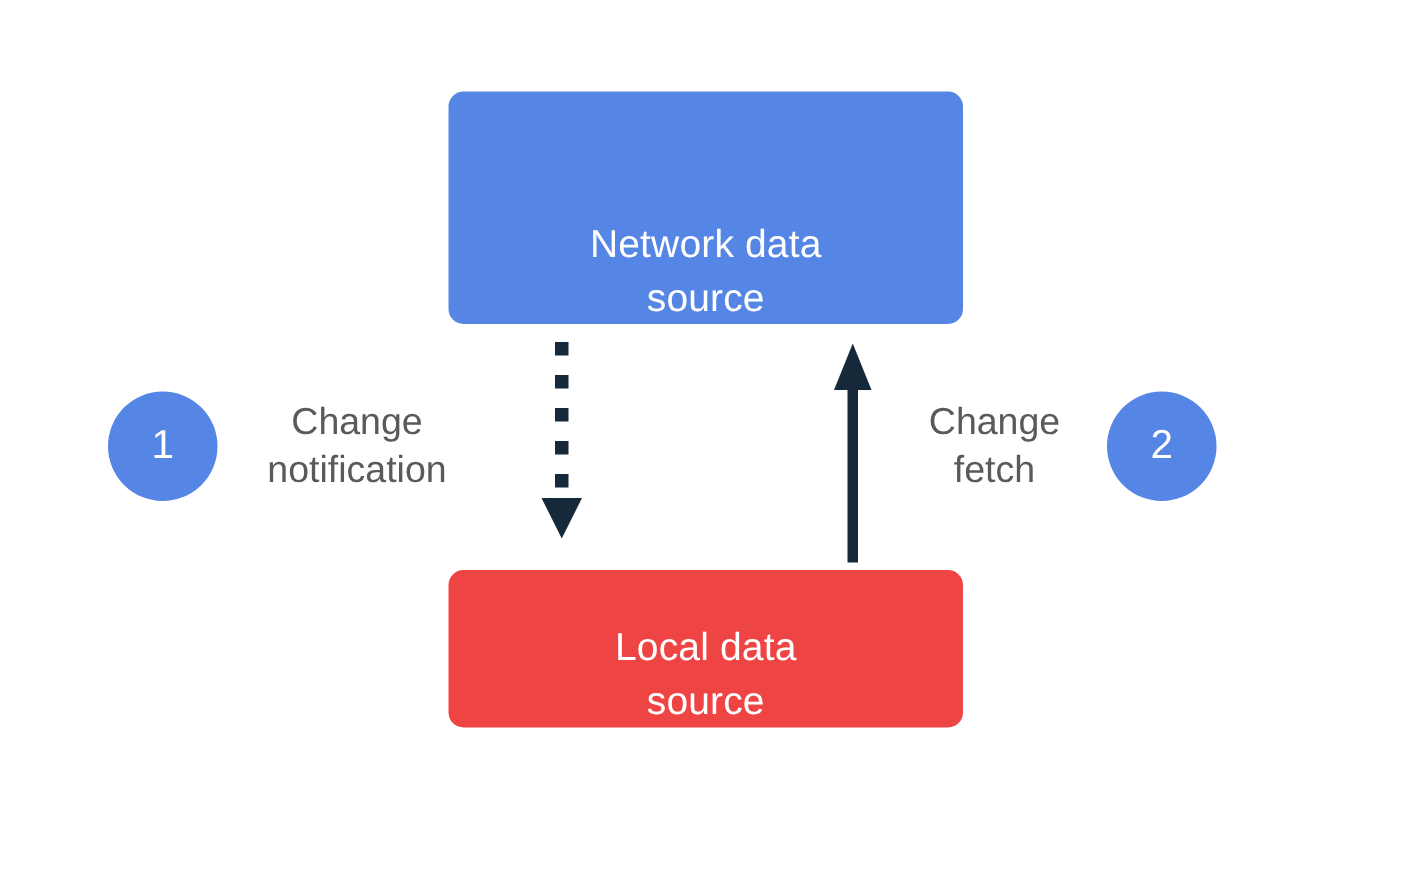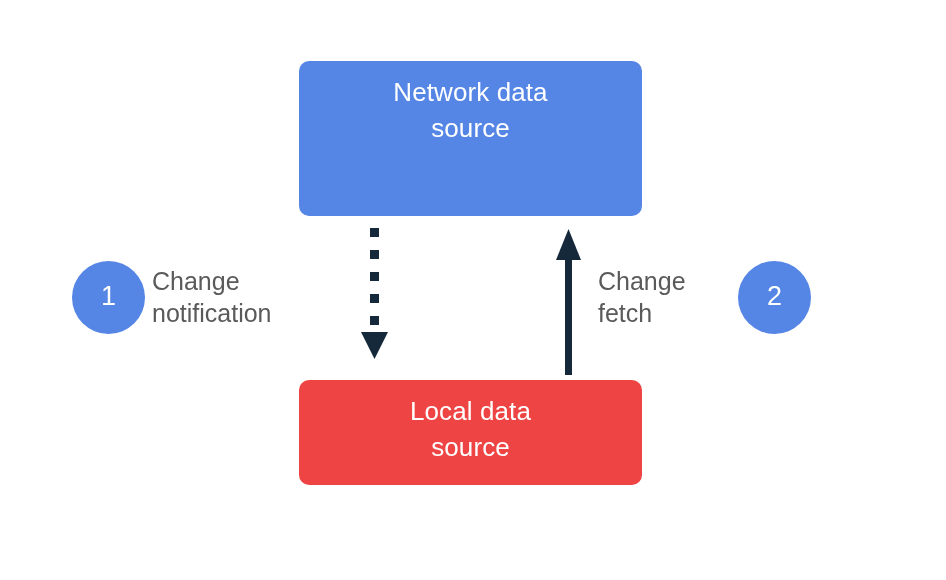--- a/index.html
+++ b/index.html
@@ -17,31 +17,31 @@
     width: 946px;
     height: 580px;
     background: #ffffff;
     overflow: hidden;
   }
 
   
   .node-box {
     position: absolute;
     display: flex;
-    align-items: flex-start;
+    align-items: flex-end;
     justify-content: center;
     text-align: center;
     border-radius: 10px;
     color: #ffffff;
     font-size: 26px;
     line-height: 36px;
     font-weight: 400;
     letter-spacing: 0.1px;
     box-sizing: border-box;
-    padding: 13px 18px;
+    padding: 0 18px;
     white-space: pre-line;
   }
 
   #network-node {
     left: 299px;
     top: 61px;
     width: 343px;
     height: 155px;
     background: #5585e5;
   }
@@ -79,20 +79,21 @@
   #badge-2 { left: 738px; top: 261px; }
 
   .badge-number { display: block; padding-bottom: 2px; }
 
   
   .edge-caption {
     position: absolute;
     color: #5a5a5a;
     font-size: 25px;
     line-height: 32px;
+    text-align: center;
     white-space: pre-line;
   }
 
   #caption-change-notification {
     left: 152px;
     top: 265px;
     width: 172px;
   }
 
   #caption-change-fetch {

